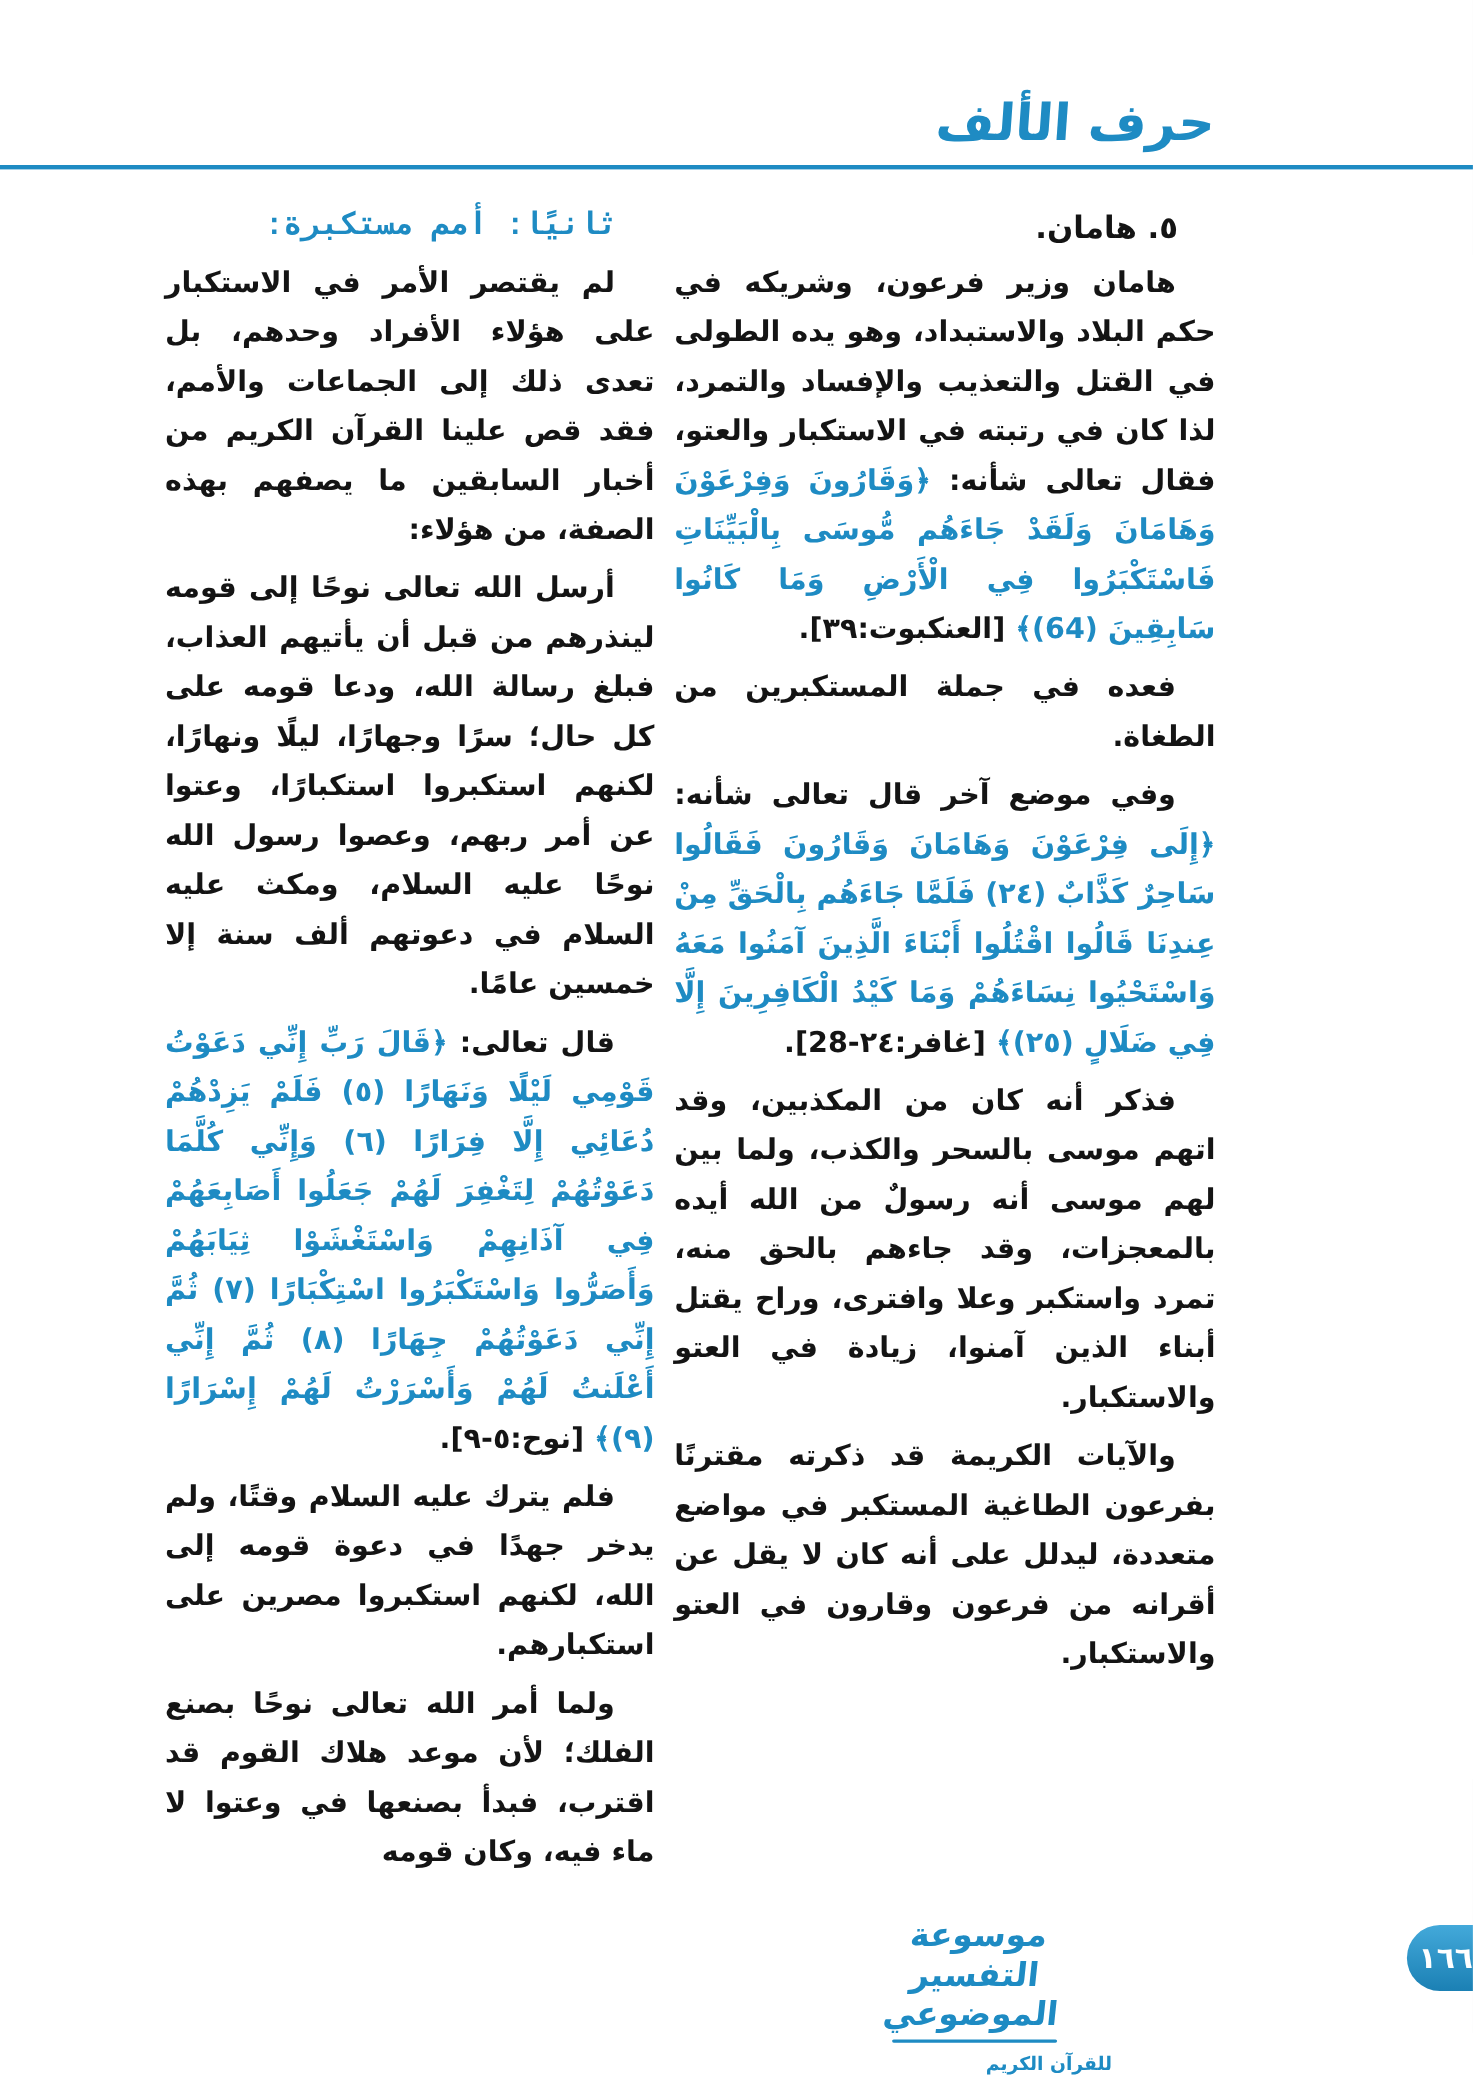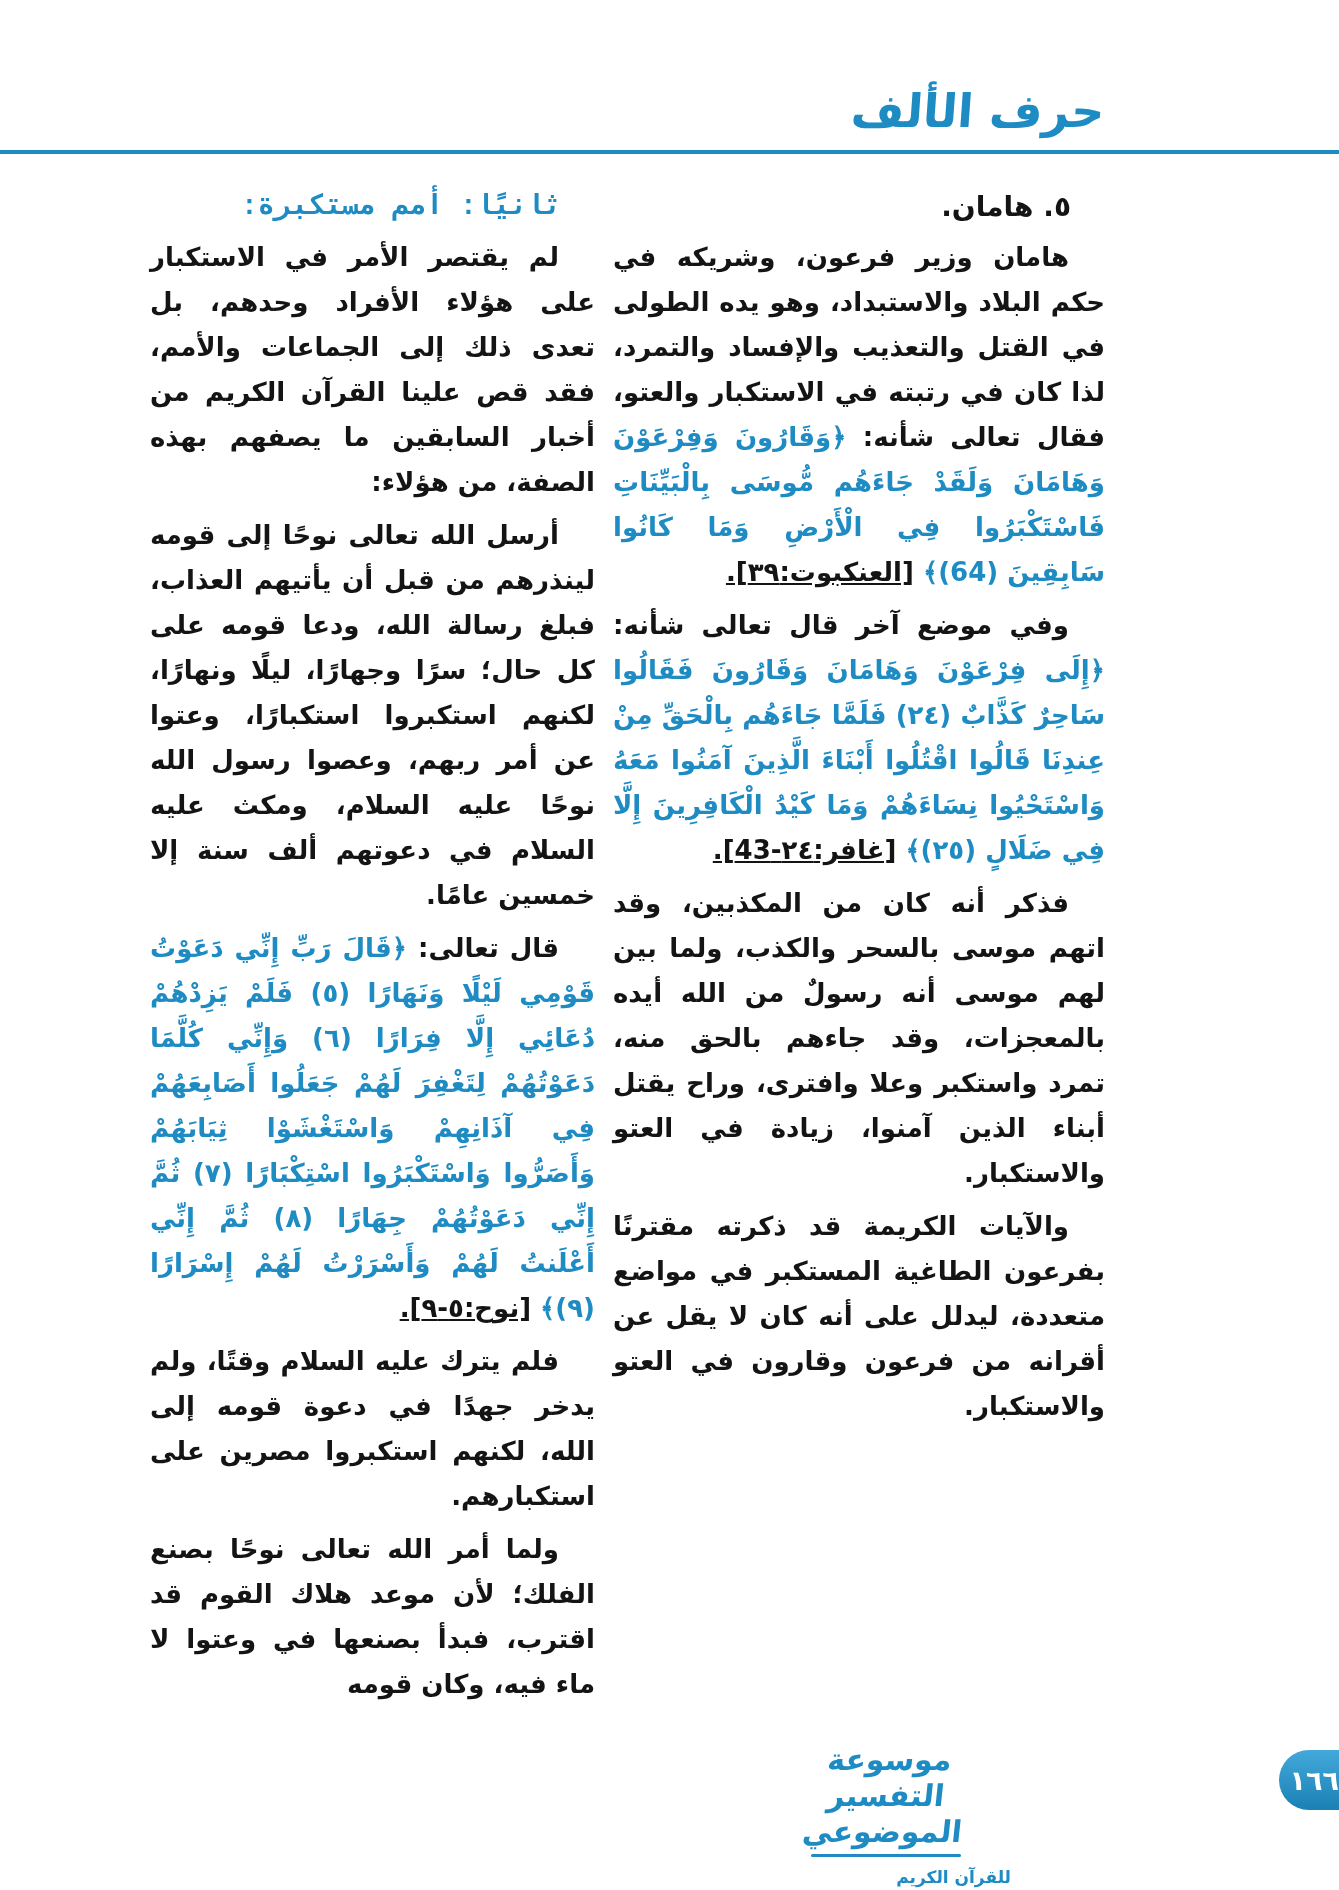--- a/index.html
+++ b/index.html
@@ -63,21 +63,20 @@
   .col h2.blue{color:var(--accent);font-family:Liberation Mono, monospace;}
   .para{
     margin:0 0 8px 0;
     text-indent:36px;
   }
   .quran{
     color:var(--accent);
   }
   .ref{
     color:var(--ink);
-    text-decoration:underline;
   }
   
   .logo{
     position:absolute;
     top:1742px;right:328px;
     width:250px;
     text-align:center;
     color:var(--accent);
   }
   .logo .l1{
@@ -124,25 +123,28 @@
 
     <section class="col col-right">
       <h2>٥. هامان.</h2>
 
       <p class="para">
         <span>هامان وزير فرعون، وشريكه في حكم البلاد والاستبداد، وهو يده الطولى في القتل والتعذيب والإفساد والتمرد، لذا كان في رتبته في الاستكبار والعتو، فقال تعالى شأنه:</span>
         <span class="quran">﴿وَقَارُونَ وَفِرْعَوْنَ وَهَامَانَ وَلَقَدْ جَاءَهُم مُّوسَى بِالْبَيِّنَاتِ فَاسْتَكْبَرُوا فِي الْأَرْضِ وَمَا كَانُوا سَابِقِينَ (64)﴾</span>
         <span class="ref">[العنكبوت:٣٩].</span>
       </p>
 
+      <p class="para">
+        <span>فعده في جملة المستكبرين من الطغاة.</span>
+      </p>
 
       <p class="para">
         <span>وفي موضع آخر قال تعالى شأنه:</span>
         <span class="quran">﴿إِلَى فِرْعَوْنَ وَهَامَانَ وَقَارُونَ فَقَالُوا سَاحِرٌ كَذَّابٌ (٢٤) فَلَمَّا جَاءَهُم بِالْحَقِّ مِنْ عِندِنَا قَالُوا اقْتُلُوا أَبْنَاءَ الَّذِينَ آمَنُوا مَعَهُ وَاسْتَحْيُوا نِسَاءَهُمْ وَمَا كَيْدُ الْكَافِرِينَ إِلَّا فِي ضَلَالٍ (٢٥)﴾</span>
-        <span class="ref">[غافر:٢٤-43].</span>
+        <span class="ref">[غافر:٢٤-28].</span>
       </p>
 
       <p class="para">
         <span>فذكر أنه كان من المكذبين، وقد اتهم موسى بالسحر والكذب، ولما بين لهم موسى أنه رسولٌ من الله أيده بالمعجزات، وقد جاءهم بالحق منه، تمرد واستكبر وعلا وافترى، وراح يقتل أبناء الذين آمنوا، زيادة في العتو والاستكبار.</span>
       </p>
 
       <p class="para">
         <span>والآيات الكريمة قد ذكرته مقترنًا بفرعون الطاغية المستكبر في مواضع متعددة، ليدلل على أنه كان لا يقل عن أقرانه من فرعون وقارون في العتو والاستكبار.</span>
       </p>
     </section>

